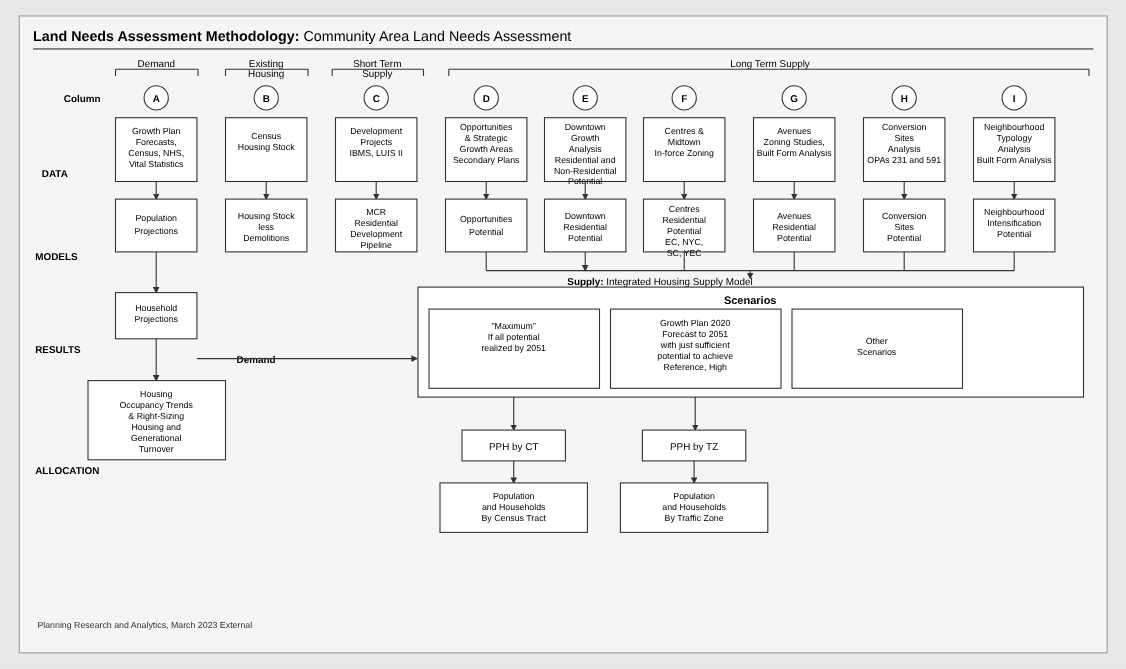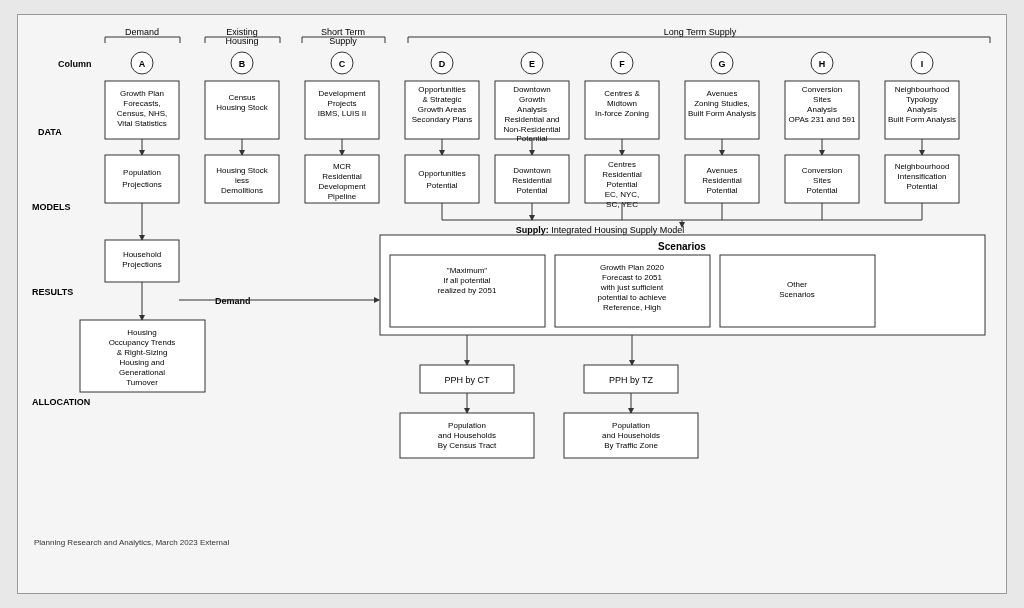--- a/index.html
+++ b/index.html
@@ -31,20 +31,24 @@
     }
     .title-bar span.subtitle {
       font-weight: normal;
     }
   </style>
 </head>
 <body>
 
 <div class="page">
 
+  <div class="title-bar">
+    <span>Land Needs Assessment Methodology:</span>
+    <span class="subtitle">  Community Area Land Needs Assessment</span>
+  </div>
 
   <svg width="966" height="530" viewBox="0 0 966 530" style="display:block;">
 
     <line x1="75" y1="18" x2="75" y2="12" stroke="#333" stroke-width="1"></line>
     <line x1="75" y1="12" x2="150" y2="12" stroke="#333" stroke-width="1"></line>
     <line x1="150" y1="12" x2="150" y2="18" stroke="#333" stroke-width="1"></line>
     <text x="112" y="10" text-anchor="middle" font-size="9" font-family="Arial">Demand</text>
 
     <line x1="175" y1="18" x2="175" y2="12" stroke="#333" stroke-width="1"></line>
     <line x1="175" y1="12" x2="250" y2="12" stroke="#333" stroke-width="1"></line>

